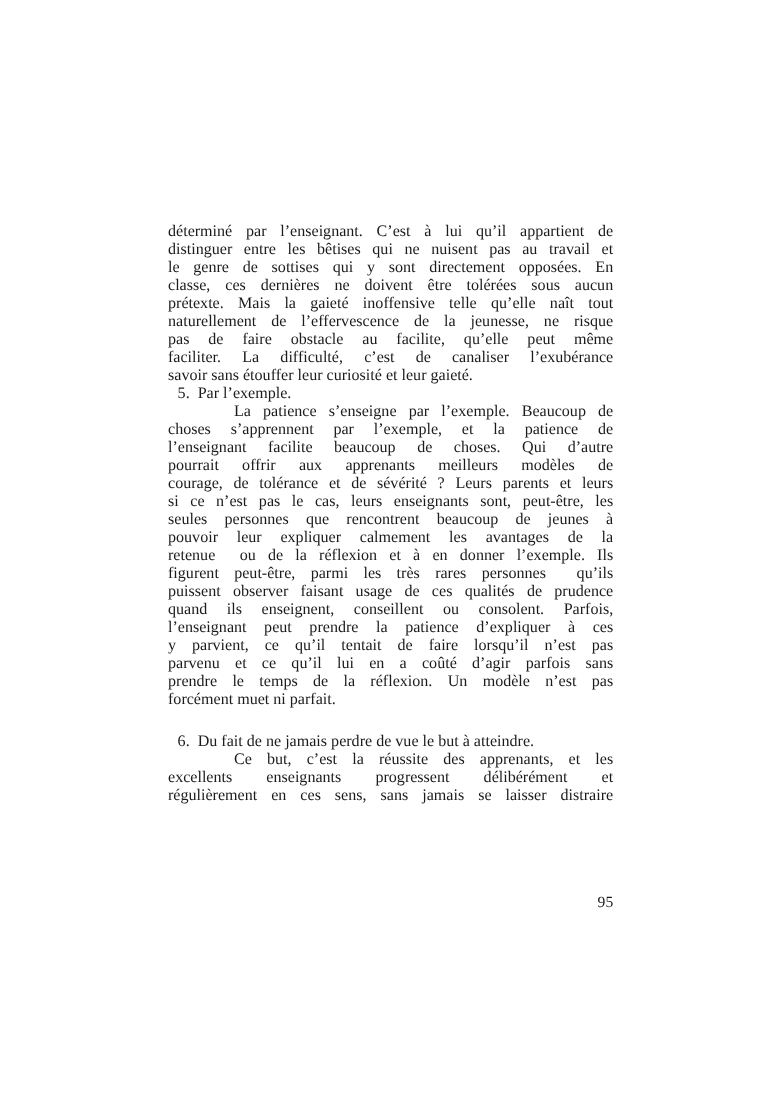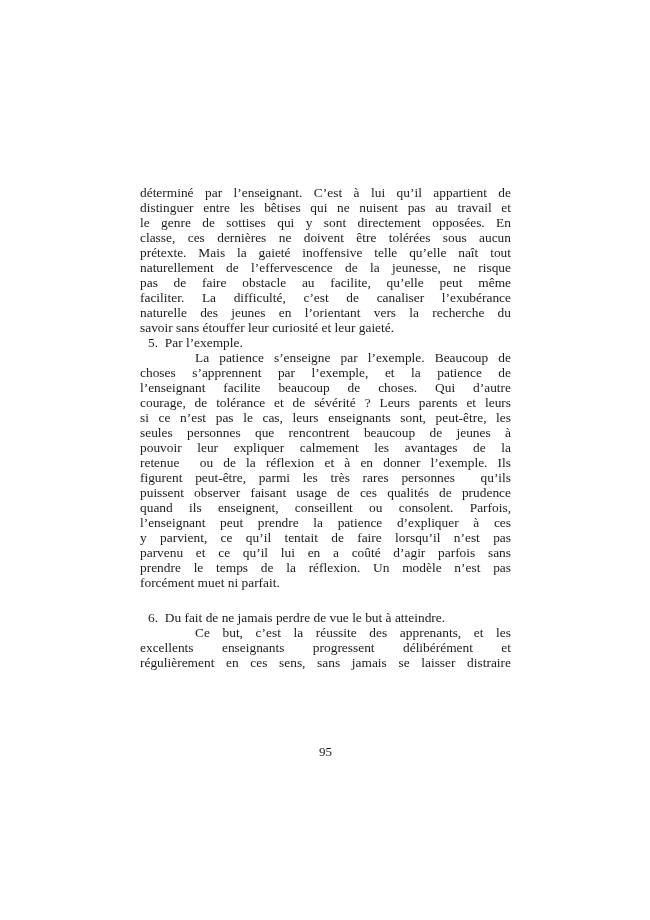--- a/index.html
+++ b/index.html
@@ -29,44 +29,44 @@
     white-space: normal;
   }
   .line.just {
     text-align-last: justify;
   }
   .footer {
     position: absolute;
     left: 140px;
     top: 744px;
     width: 371px;
-    text-align: center;
+    text-align: right;
     font-size: 13px;
     line-height: 15px;
   }
 </style>
 </head>
 <body>
 
 <div class="page">
   <div class="textblock" id="textblock">
       <div class="line just">déterminé par l’enseignant. C’est à lui qu’il appartient de</div>
       <div class="line just">distinguer entre les bêtises qui ne nuisent pas au travail et</div>
       <div class="line just">le genre de sottises qui y sont directement opposées. En</div>
       <div class="line just">classe, ces dernières ne doivent être tolérées sous aucun</div>
       <div class="line just">prétexte. Mais la gaieté inoffensive telle qu’elle naît tout</div>
       <div class="line just">naturellement de l’effervescence de la jeunesse, ne risque</div>
       <div class="line just">pas de faire obstacle au facilite, qu’elle peut même</div>
       <div class="line just">faciliter. La difficulté, c’est de canaliser l’exubérance</div>
-      <div class="line just">naturelle des jeunes en l’orientant vers la recherche du</div>
       <div class="line">savoir sans étouffer leur curiosité et leur gaieté.</div>
       <div class="line" style="padding-left: 8px;">5.&nbsp; Par l’exemple.</div>
       <div class="line just" style="padding-left: 55px;">La patience s’enseigne par l’exemple. Beaucoup de</div>
       <div class="line just">choses s’apprennent par l’exemple, et la patience de</div>
       <div class="line just">l’enseignant facilite beaucoup de choses. Qui d’autre</div>
+      <div class="line just">pourrait offrir aux apprenants meilleurs modèles de</div>
       <div class="line just">courage, de tolérance et de sévérité ? Leurs parents et leurs</div>
       <div class="line just">si ce n’est pas le cas, leurs enseignants sont, peut-être, les</div>
       <div class="line just">seules personnes que rencontrent beaucoup de jeunes à</div>
       <div class="line just">pouvoir leur expliquer calmement les avantages de la</div>
       <div class="line just">retenue&nbsp; ou de la réflexion et à en donner l’exemple. Ils</div>
       <div class="line just">figurent peut-être, parmi les très rares personnes&nbsp; qu’ils</div>
       <div class="line just">puissent observer faisant usage de ces qualités de prudence</div>
       <div class="line just">quand ils enseignent, conseillent ou consolent. Parfois,</div>
       <div class="line just">l’enseignant peut prendre la patience d’expliquer à ces</div>
       <div class="line just">y parvient, ce qu’il tentait de faire lorsqu’il n’est pas</div>

